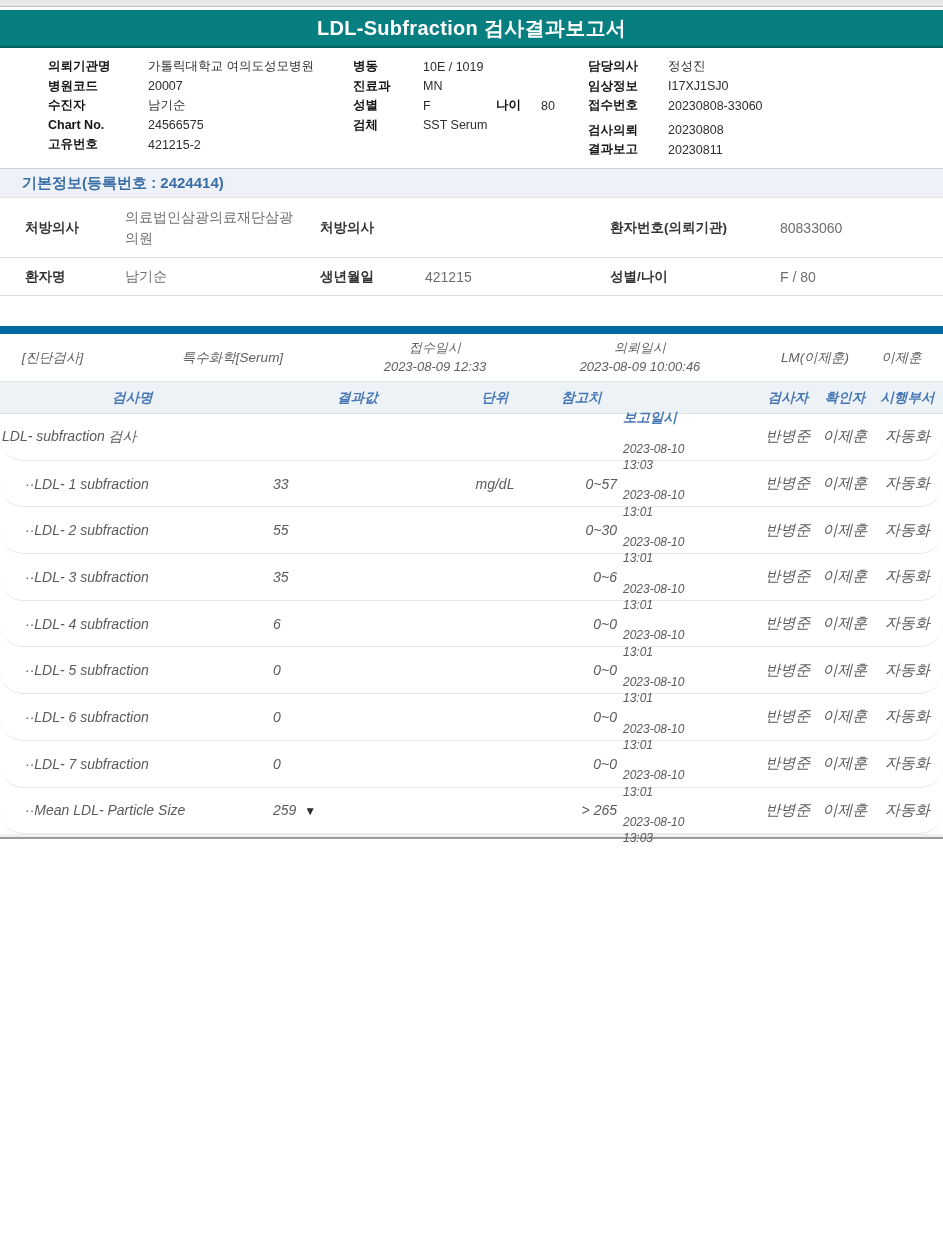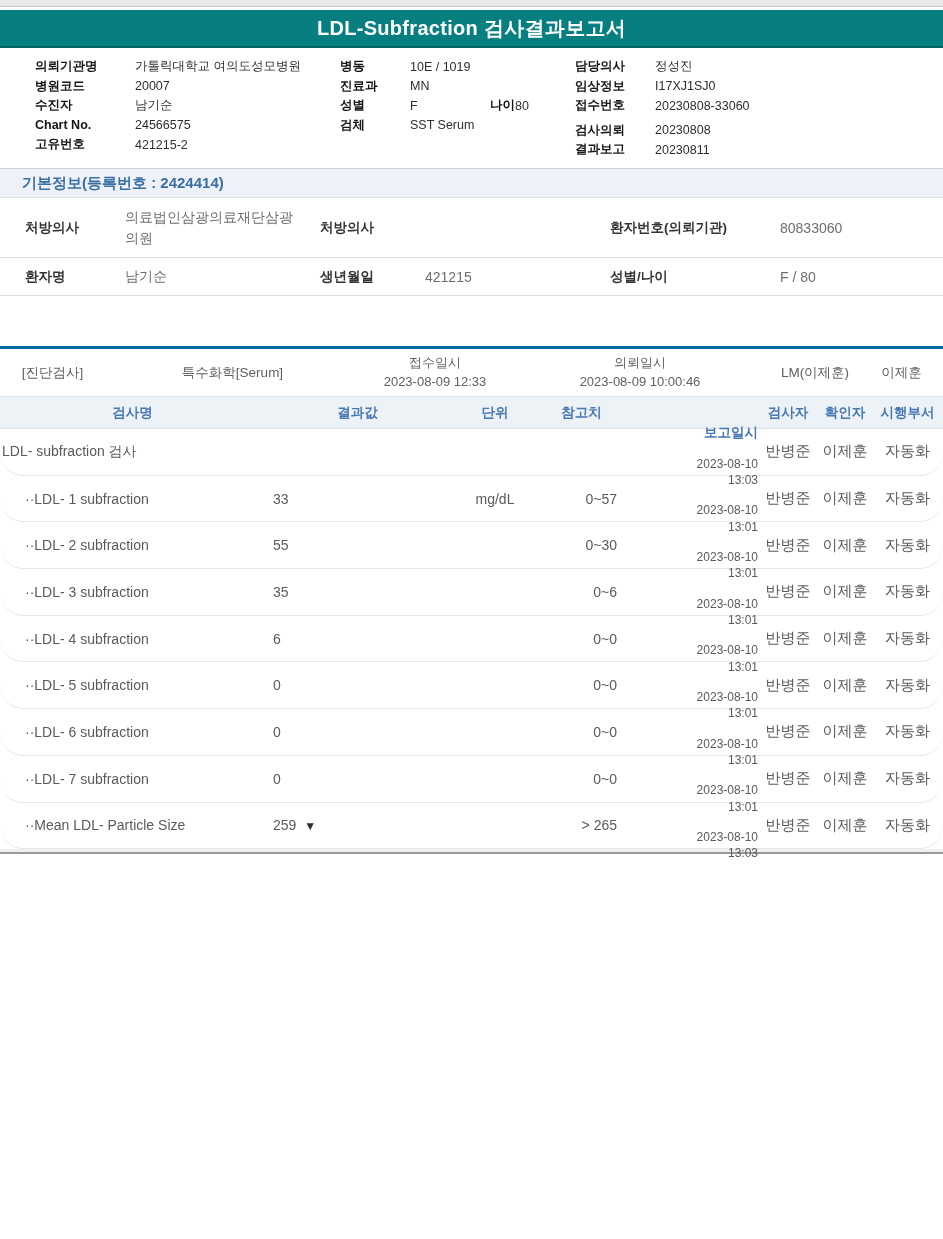--- a/index.html
+++ b/index.html
@@ -17,27 +17,27 @@
     background:#077f80; border-bottom:2px solid #056263;
     display:flex; align-items:center; justify-content:center;
     color:#ffffff; font-size:20px; font-weight:bold; letter-spacing:0.3px;
   }
   
   .pi-col { position:absolute; top:57px; }
   .pi-col1 { left:35px;  width:300px; }
   .pi-col2 { left:340px; width:235px; }
   .pi-col3 { left:575px; width:340px; }
   .pi-row { display:flex; align-items:center; height:19.5px; font-size:12.5px; }
-  .pi-label { font-weight:bold; color:#141414; }
+  .pi-label { font-weight:bold; color:#141414;margin-left:13px; }
   .pi-col1 .pi-label { width:100px; }
   .pi-col2 .pi-label { width:70px; }
   .pi-col3 .pi-label { width:80px; }
   .pi-value { color:#2e2e2e; }
   .pi-value.w60 { width:60px; }
-  .pi-label.w45 { width:45px;text-align:right; }
+  .pi-label.w45 { width:45px; }
   .gap-top { margin-top:5px; }
   
   .bi-header {
     position:absolute; top:168px; left:0; right:0; height:30px;
     background:#eef2f8; border-top:1px solid #d2d2d2; border-bottom:1px solid #e3e3e3;
     display:flex; align-items:center; padding-left:22px;
     color:#3a6fa5; font-weight:bold; font-size:15px;
   }
   .bi-table { position:absolute; top:199px; left:0; right:0; }
   .bi-row { display:flex; align-items:center; border-bottom:1px solid #dddddd; }
@@ -45,21 +45,21 @@
   .bi-row2 { height:38px; }
   .bi-l { font-weight:bold; color:#333333; font-size:13.5px; }
   .bi-v { color:#6e6e6e; font-size:14px; }
   .bi-l1 { width:100px; margin-left:25px; }
   .bi-v1 { width:195px; padding-right:18px; word-break:break-all; line-height:1.5; }
   .bi-l2 { width:105px; }
   .bi-v2 { width:185px; }
   .bi-l3 { width:170px; }
   .bi-v3 { flex:1; }
   
-  .dx { position:absolute; top:346px; left:0; right:0; border-top:3px solid #0369a1; }
+  .dx { position:absolute; top:326px; left:0; right:0; border-top:8px solid #0369a1;font-style:italic; }
   .dx-info {
     display:flex; align-items:center; height:48px;
     border-bottom:1px solid #e6e6e6; color:#5f5f5f; font-size:13.5px;
   }
   .dx-cell { text-align:center; }
   .dx-c1 { width:105px; } .dx-c2 { width:255px; } .dx-c3 { width:150px; }
   .dx-c4 { width:260px; } .dx-c5 { width:90px; }  .dx-c6 { width:83px; }
   .dx-two { line-height:1.45; font-size:13px; }
   
   .rt-header {
@@ -67,21 +67,21 @@
     border-bottom:1px solid #e0e0e0; color:#4878b4; font-weight:bold; font-size:13.5px;
   }
   .rt-row {
     display:flex; align-items:center; height:46.7px;
     border-bottom:1px solid #e7e7e7; color:#5a5a5a; font-size:14px;border-radius:23px;
   }
   .c-name { width:265px; text-align:left; }
   .c-res  { width:185px; text-align:left; padding-left:8px; }
   .c-unit { width:90px;  text-align:center; }
   .c-ref  { width:83px;  text-align:right; padding-right:6px; }
-  .c-rep  { width:135px; text-align:right;margin-top:40px; }
+  .c-rep  { width:135px; text-align:left;margin-top:40px; }
   .c-tst  { width:60px;  text-align:center; }
   .c-cfm  { width:54px;  text-align:center; }
   .c-dep  { width:71px;  text-align:center; }
   .rt-header .c-name { text-align:center; }
   .rt-header .c-res  { text-align:center; padding-left:0; }
   .rt-header .c-ref  { text-align:center; padding-right:0; }
   .rt-row .c-name.parent { padding-left:2px; }
   .rt-row .c-name.indent { padding-left:25px; }
   .rt-row .c-rep { font-size:12px; line-height:1.35; }
   .rt-row .c-tst, .rt-row .c-cfm, .rt-row .c-dep { font-size:15px; }

